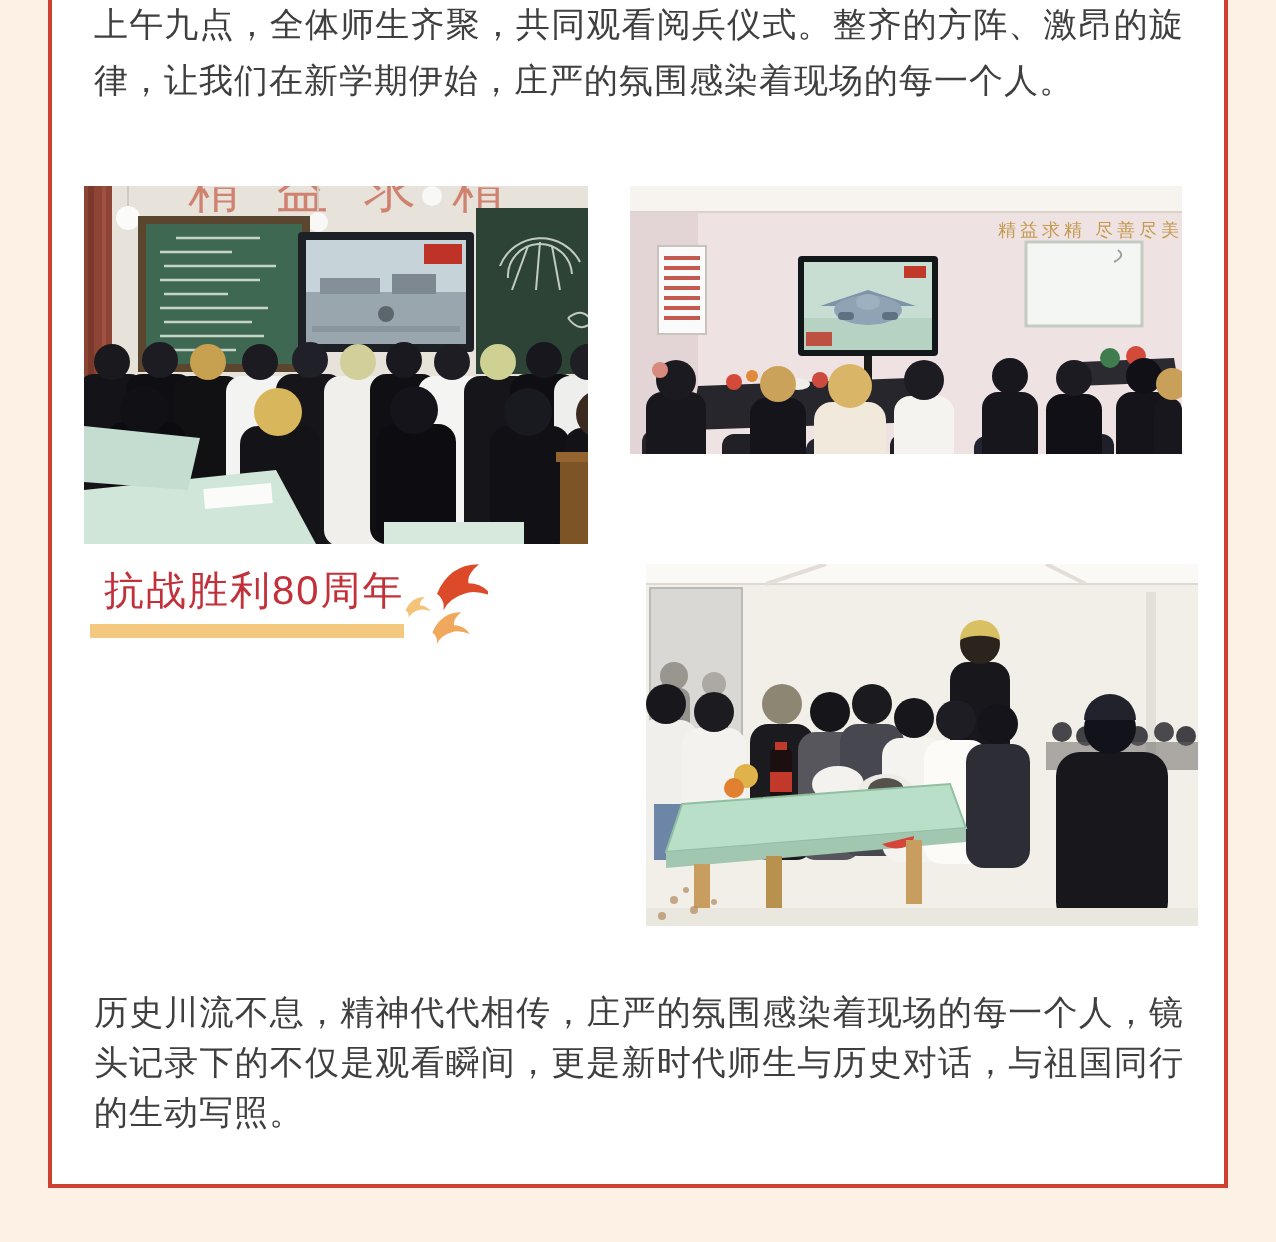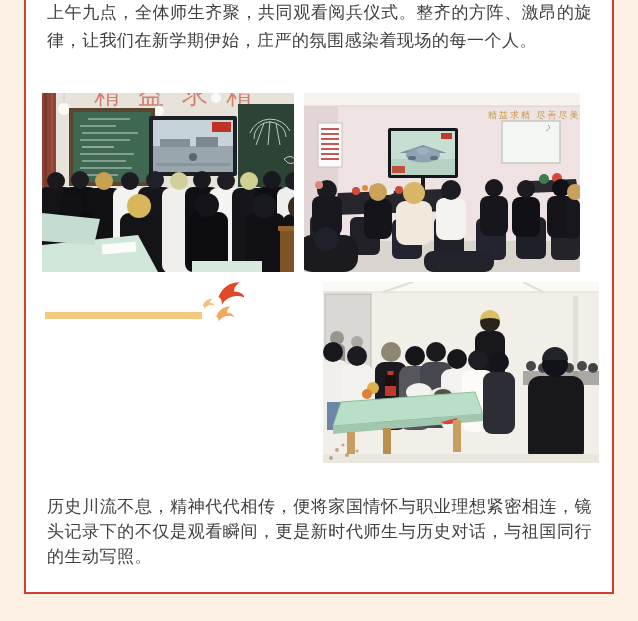--- a/index.html
+++ b/index.html
@@ -17,21 +17,21 @@
     position:absolute;left:47px;width:545px;margin:0;
     color:var(--body-text,#3f3f3f);font-size:17px;
     text-align:justify;text-justify:inter-ideograph;
     letter-spacing:0.5px;
   }
   .para-top{top:-1px;line-height:28px;}
   .para-bottom{top:494px;line-height:25px;}
   figure{margin:0;position:absolute;overflow:hidden;}
   figure svg{display:block;}
   .photo-1{left:42px;top:93px;width:252px;height:179px;}
-  .photo-2{left:304px;top:93px;width:276px;height:179px;}
+  .photo-2{left:315px;top:93px;width:276px;height:134px;}
   .photo-3{left:323px;top:282px;width:276px;height:181px;}
   .badge-wrap{position:absolute;left:45px;top:285px;width:210px;height:40px;}
   .badge-underline{
     position:absolute;left:0;top:27px;width:157px;height:7px;
     background:var(--underline,#f4c87f);
   }
   .badge-text{
     position:absolute;left:7px;top:0;font-size:20px;line-height:22px;
     color:var(--badge-red,#c2313a);letter-spacing:1px;white-space:nowrap;
   }
@@ -221,20 +221,21 @@
 
       <rect x="-6" y="142" width="60" height="37" rx="14" fill="#1b1b1f"></rect>
       <circle cx="22" cy="146" r="12" fill="#20202a"></circle>
       <rect x="120" y="158" width="70" height="21" rx="9" fill="#22222a"></rect>
     </g>
   </svg>
 </figure>
 
 <div class="badge-wrap">
   <span class="badge-underline"></span>
+  <span class="badge-text">抗战胜利80周年</span>
 </div>
 <svg class="doves" viewBox="0 0 44 44">
   <path d="M10 17 Q16 3 30 3 Q24 8 25 12 Q32 12 36 18 Q28 15 23 17 Q16 19 13 25 Q14 20 10 17 Z" fill="#dd4a2a" transform="translate(8,-2) scale(1.05)"></path>
   <path d="M10 17 Q16 3 30 3 Q24 8 25 12 Q32 12 36 18 Q28 15 23 17 Q16 19 13 25 Q14 20 10 17 Z" fill="#f2c379" transform="translate(-2,16) scale(0.48)"></path>
   <path d="M10 17 Q16 3 30 3 Q24 8 25 12 Q32 12 36 18 Q28 15 23 17 Q16 19 13 25 Q14 20 10 17 Z" fill="#f0a85c" transform="translate(9,23) scale(0.72)"></path>
 </svg>
 
 <figure class="photo-3">
   <svg width="276" height="181" viewBox="0 0 276 181">
     <rect x="0" y="0" width="276" height="181" fill="#f2efe9"></rect>
@@ -312,13 +313,13 @@
     <g fill="#b08a5e" opacity="0.7">
       <circle cx="14" cy="168" r="2"></circle>
         <circle cx="24" cy="173" r="2"></circle>
         <circle cx="8" cy="176" r="2"></circle>
       <circle cx="34" cy="169" r="1.5"></circle>
         <circle cx="20" cy="163" r="1.5"></circle>
     </g>
   </svg>
 </figure>
 
-<p class="para para-bottom">历史川流不息，精神代代相传，便将家国情怀与职业理想紧密相连，镜头记录下的不仅是观看瞬间，更是新时代师生与历史对话，与祖国同行的生动写照。</p>
+<p class="para para-bottom">历史川流不息，精神代代相传，庄严的氛围感染着现场的每一个人，镜头记录下的不仅是观看瞬间，更是新时代师生与历史对话，与祖国同行的生动写照。</p>
 
 </body></html>

